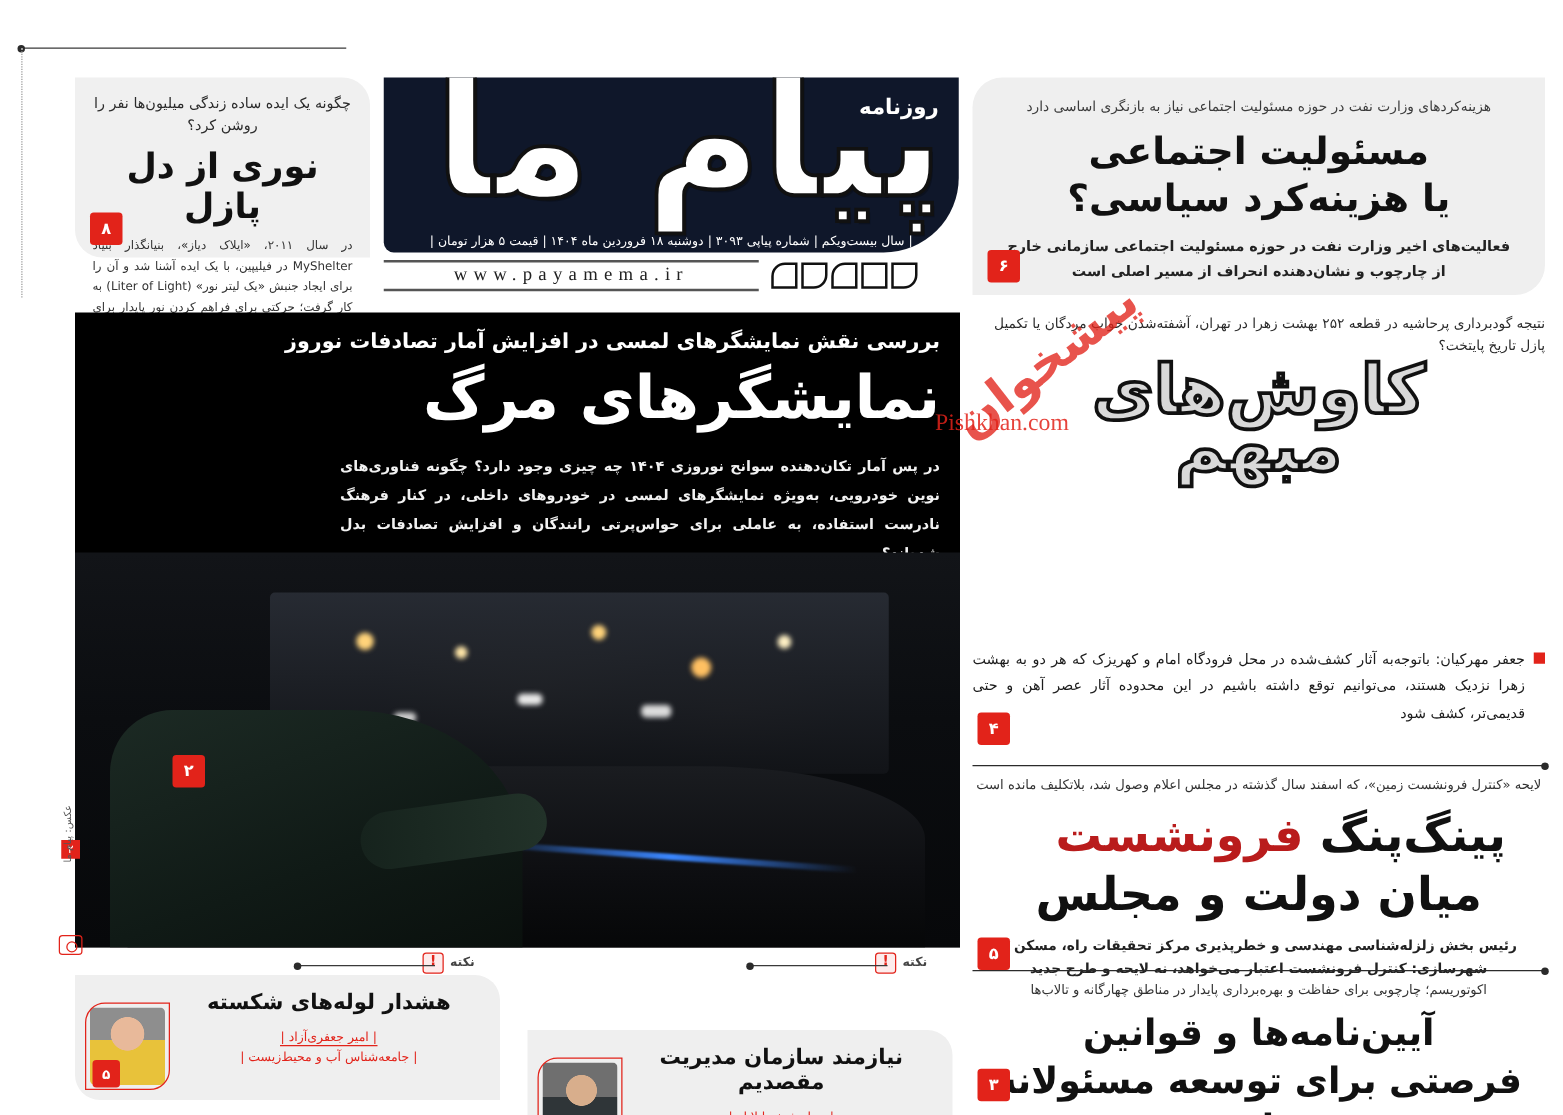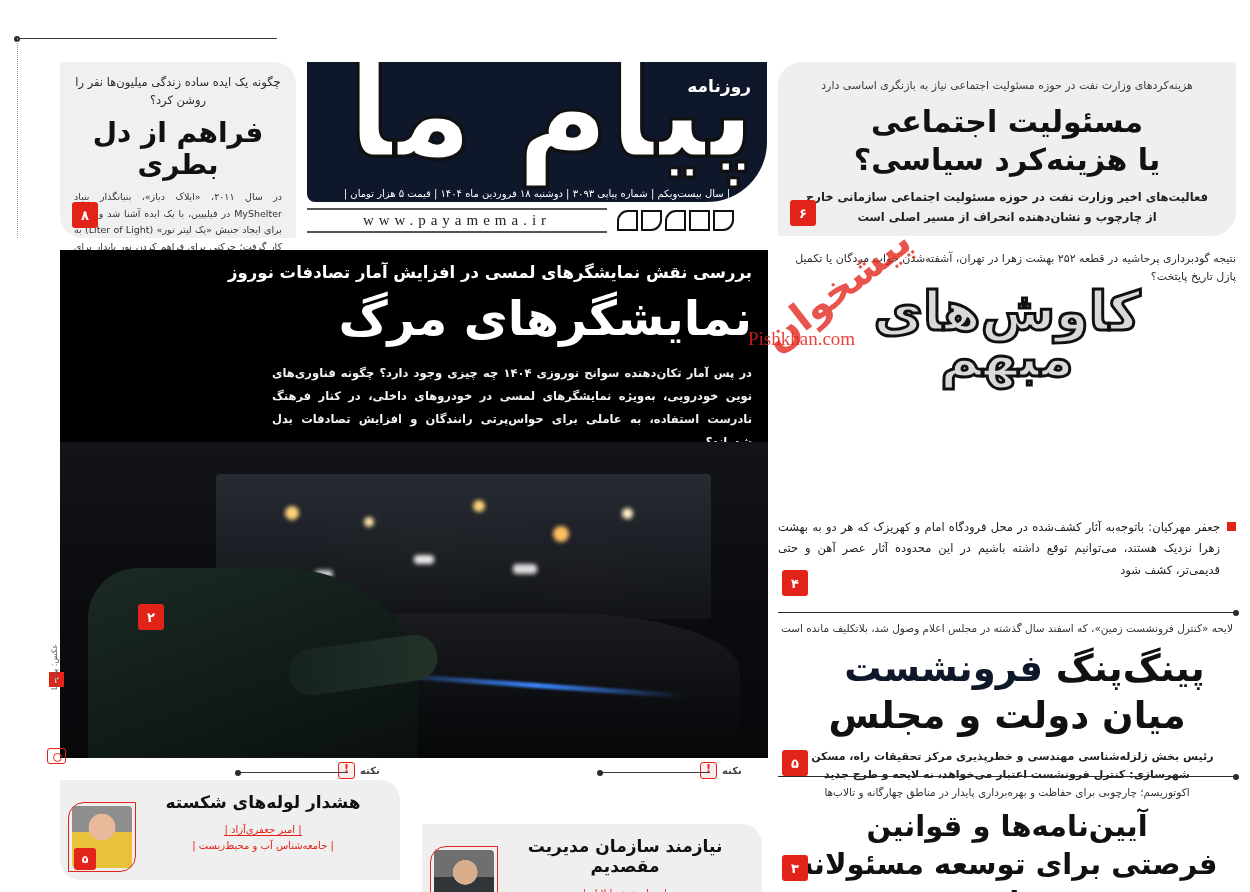--- a/index.html
+++ b/index.html
@@ -24,21 +24,21 @@
     font-weight: bold;
     display: flex; align-items: center; justify-content: center;
     border-radius: 3px;
     z-index: 6;
   }
 
   
   .top-left {
     position: absolute;
     left: 60px; top: 62px;
-    width: 236px; height: 176px;
+    width: 236px; height: 144px;
     background: #f0f0f0;
     border-top-right-radius: 22px;
     border-bottom-left-radius: 22px;
     padding: 12px 14px 10px 14px;
     direction: rtl; text-align: center;
   }
   .tl-kicker {
     font-size: 11.5px; color: #2b2b2b; line-height: 1.55;
     font-weight: 500;
   }
@@ -313,21 +313,21 @@
     width: 6px; height: 6px; background: #2b2b2b; border-radius: 50%;
   }
 
   .rc-sub {
     font-size: 10.5px; color: #333; text-align: center; line-height: 1.6;
   }
   .rc-title2 {
     font-size: 37px; font-weight: bold; color: #111;
     text-align: center; line-height: 1.28; margin: 8px 0 8px;
   }
-  .rc-title2 em { font-style: normal; color: #0f172a; margin-left: 35px; }
+  .rc-title2 em { font-style: normal; color: #b91c1c; margin-left: 35px; }
   .rc-foot {
     font-size: 11px; color: #222; text-align: center; line-height: 1.7;
     font-weight: 600;
   }
   .rc-title3 {
     font-size: 29px; font-weight: bold; color: #111;
     text-align: center; line-height: 1.32; margin-top: 6px;
   }
 
   
@@ -403,21 +403,21 @@
 </head>
 <body>
 
 <div class="page">
 
   <div class="hline-tl"></div>
   <div class="dot-left"></div>
 
   <div class="top-left">
     <div class="tl-kicker">چگونه یک ایده ساده زندگی میلیون‌ها نفر را روشن کرد؟</div>
-    <div class="tl-title">فراهم از دل بطری</div>
+    <div class="tl-title">نوری از دل پازل</div>
     <div class="tl-body">در سال ۲۰۱۱، «ایلاک دیاز»، بنیانگذار بنیاد MyShelter در فیلیپین، با یک ایده آشنا شد و آن را برای ایجاد جنبش «یک لیتر نور» (Liter of Light) به کار گرفت؛ حرکتی برای فراهم کردن نور پایدار برای جوامعی که به برق دسترسی ندارند</div>
     <div class="badge tl-badge">۸</div>
   </div>
 
   <div class="masthead">
     <div class="logo-sub">روزنامه</div>
     <div class="logo-word">پیام ما</div>
     <div class="masthead-meta">| سال بیست‌ویکم | شماره پیاپی ۳۰۹۳ | دوشنبه ۱۸ فروردین ماه ۱۴۰۴ | قیمت ۵ هزار تومان |</div>
   </div>
 

